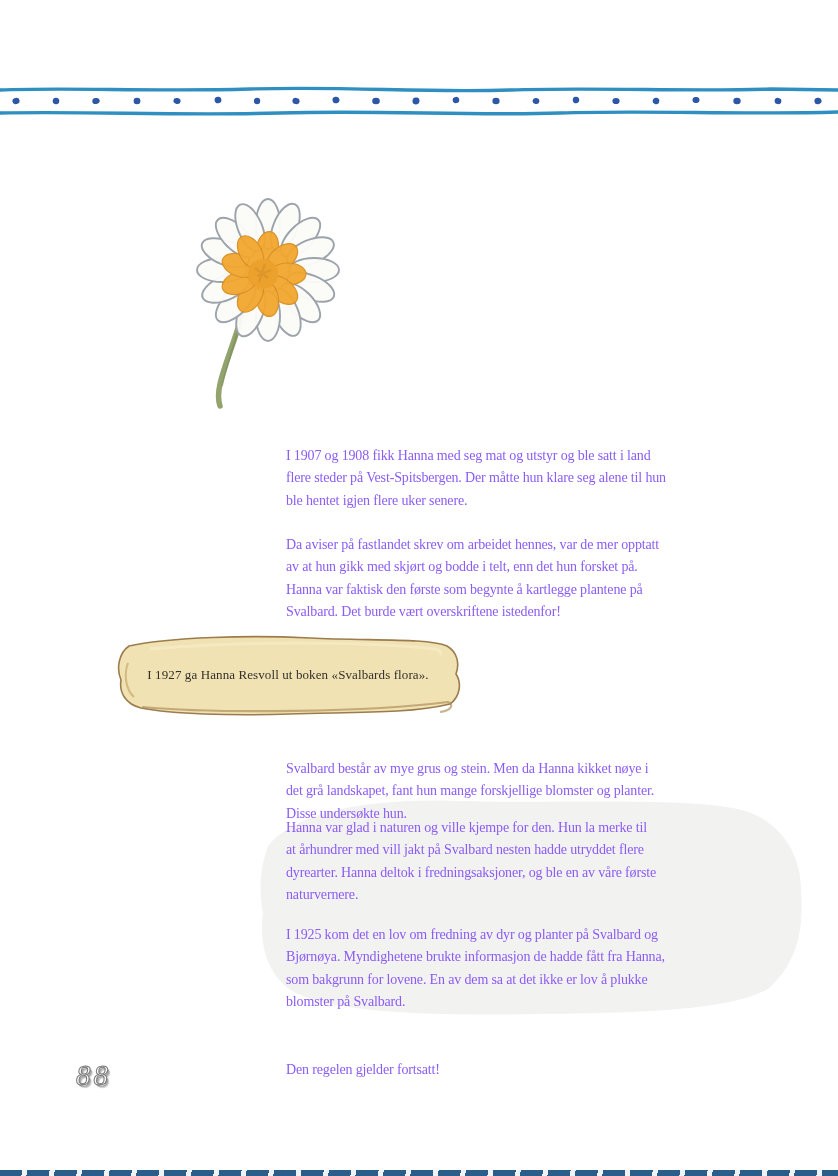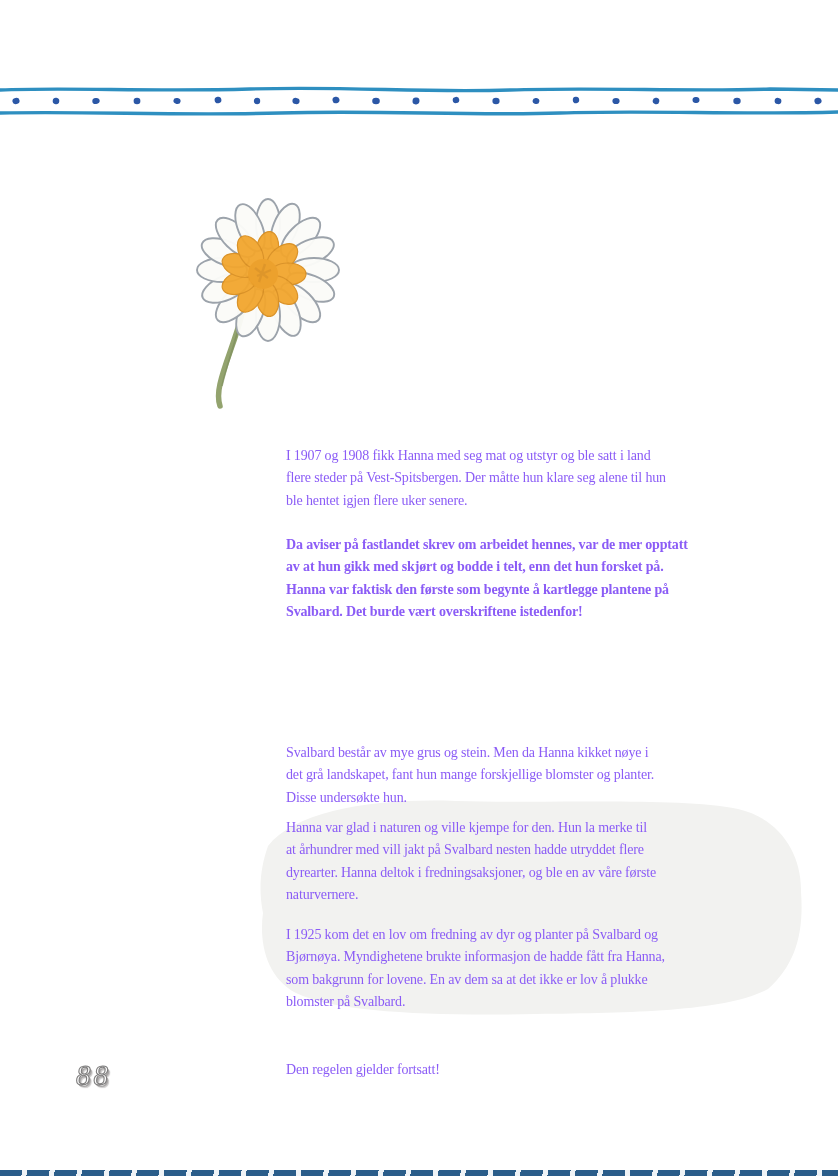--- a/index.html
+++ b/index.html
@@ -27,22 +27,22 @@
     font-size:13px;color:#33302c;letter-spacing:.1px;
   }
 
   
   .para{
     position:absolute;left:286px;width:500px;z-index:2;
     font-size:14px;line-height:22.4px;color:#8b5cf6;
     letter-spacing:-0.15px;white-space:pre;
   }
   .p1{top:445px;}
-  .p2{top:534px;font-weight:bold;}
-  .p3{top:742px;font-family:Liberation Serif, serif;}
+  .p2{top:534px;}
+  .p3{top:758px;font-family:Liberation Serif, serif;}
   .p4{top:817px;}
   .p5{top:924px;}
   .p6{top:1027px;margin-top:32px;}
 
   
   .page-number{
     position:absolute;left:76px;top:1059px;z-index:2;
     font-family:"Liberation Serif", serif;font-style:italic;font-weight:normal;
     font-size:29px;letter-spacing:3px;color:#fbfbfb;
     -webkit-text-stroke:1.1px #7e7d7d;
@@ -130,20 +130,32 @@
     </g>
   </svg>
 
   <svg class="blob" viewBox="0 0 550 228" preserveAspectRatio="none">
     <path d="M12,54 C40,18 120,6 200,9 C300,12 420,5 482,17
              C522,26 546,60 545,100 C548,140 540,172 512,197
              C472,219 380,221 280,222 C180,224 82,221 40,201
              C10,185 3,150 7,121 C2,95 5,74 12,54 Z" fill="#f2f2f0"></path>
   </svg>
 
+  <div class="banner">
+    <svg viewBox="0 0 358 90" preserveAspectRatio="none">
+      <path stroke="#9c7c4e" stroke-width="1.6" d="M19,15 C60,6 140,4 200,7 C260,10 318,7 337,15
+               C347,21 350,32 346,43 C352,52 350,66 340,73
+               C300,83 240,81 180,83 C120,85 62,83 31,77
+               C15,73 9,61 11,49 C6,37 9,22 19,15 Z" fill="#f0e2b2"></path>
+      <path d="M18,32 C14,42 15,58 24,66" fill="none" stroke="#c8a96c" stroke-width="2" opacity="0.7"></path>
+      <path d="M32,76 C110,83 260,81 338,71 C345,74 340,80 330,81" fill="none" stroke="#ab8a57" stroke-width="2.2" opacity="0.65"></path>
+      <path d="M40,18 C130,10 250,10 325,18 C330,19 332,22 330,24" fill="none" stroke="#f8efcf" stroke-width="3" opacity="0.6"></path>
+    </svg>
+    <div class="banner-text">I 1927 ga Hanna Resvoll ut boken «Svalbards flora».</div>
+  </div>
 
   <div class="para p1">I 1907 og 1908 fikk Hanna med seg mat og utstyr og ble satt i land
 flere steder på Vest-Spitsbergen. Der måtte hun klare seg alene til hun
 ble hentet igjen flere uker senere.</div>
   <div class="para p2">Da aviser på fastlandet skrev om arbeidet hennes, var de mer opptatt
 av at hun gikk med skjørt og bodde i telt, enn det hun forsket på.
 Hanna var faktisk den første som begynte å kartlegge plantene på
 Svalbard. Det burde vært overskriftene istedenfor!</div>
   <div class="para p3">Svalbard består av mye grus og stein. Men da Hanna kikket nøye i
 det grå landskapet, fant hun mange forskjellige blomster og planter.

